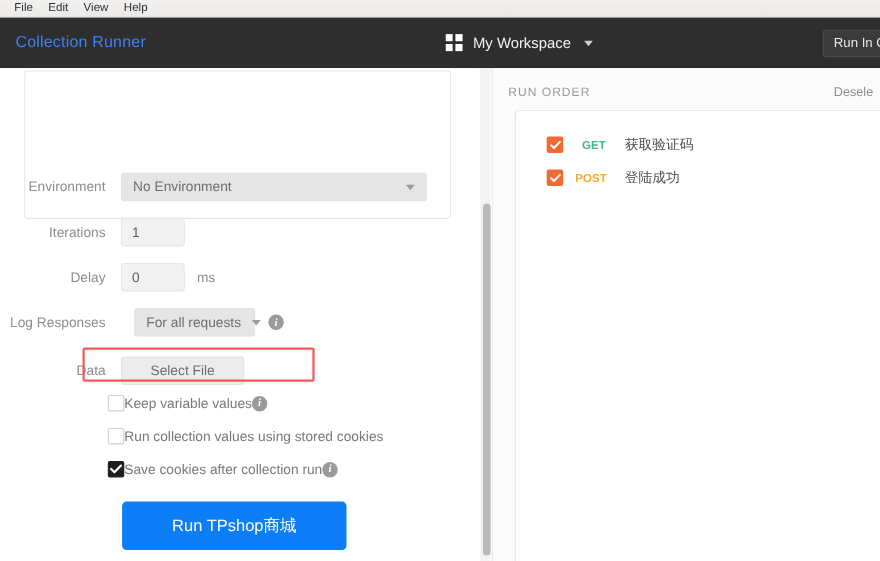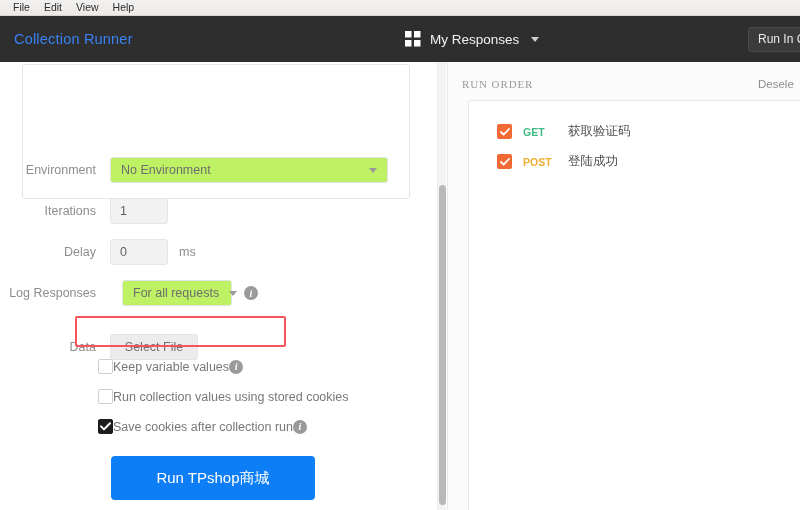--- a/index.html
+++ b/index.html
@@ -59,21 +59,21 @@
     position:absolute; left:22px; top:2px; width:388px; height:135px;
     background:#fff; border:1px solid #e6e6e6; border-radius:3px;
   }
 
   .form-row { position:absolute; display:flex; align-items:center; }
   .f-label {
     width:110px; text-align:right; padding-right:14px;
     font-size:12.5px; color:#8d8d8d; white-space:nowrap;
   }
   .select-box {
-    background:#bef264; border:1px solid #e2e2e2; border-radius:3px;
+    background:#e5e5e5; border:1px solid #e2e2e2; border-radius:3px;
     height:26px; display:flex; align-items:center; justify-content:space-between;
     padding:0 10px; color:#6e6e6e; font-size:12.5px; white-space:nowrap;
   }
   .select-box .sel-caret {
     width:0;height:0;border-left:4px solid transparent;border-right:4px solid transparent;
     border-top:5px solid #9a9a9a; margin-left:10px;
   }
   .text-input {
     background:#f2f2f2; border:1px solid #e6e6e6; border-radius:3px;
     height:26px; width:58px; font-size:12.5px; color:#5f5f5f;
@@ -83,21 +83,21 @@
 
   .info-icon {
     width:14px; height:14px; border-radius:50%; background:#9a9a9a;
     color:#fff; font-size:10px; font-weight:bold; font-style:italic;
     display:inline-flex; align-items:center; justify-content:center;
     font-family:"Liberation Serif", serif; flex:none;
   }
 
   .btn-grey {
     background:#ececec; border:1px solid #e4e4e4; border-radius:3px;
-    height:26px; width:88px; display:flex; align-items:center; justify-content:center;
+    height:26px; width:112px; display:flex; align-items:center; justify-content:center;
     color:#6e6e6e; font-size:12.5px; white-space:nowrap;
   }
 
   .red-highlight {
     position:absolute; left:75px; top:316px; width:211px; height:31px;
     border:2px solid #f4565a; border-radius:2px; pointer-events:none;
   }
 
   .cb-row { position:absolute; left:98px; display:flex; align-items:center; }
   .cbox {
@@ -131,21 +131,21 @@
   
   .right-pane {
     position:absolute; left:447px; top:62px; width:353px; height:448px;
     background:#fbfbfb; border-left:1px solid #e8e8e8; overflow:hidden;
   }
   .run-order-head {
     position:absolute; left:14px; top:16px; right:0; display:flex;
     align-items:center; justify-content:space-between; padding-right:0;
   }
   .run-order-title {
-    font-size:11px; color:#9a9a9a; letter-spacing:.9px; white-space:nowrap;font-family:Liberation Serif, serif;
+    font-size:11px; color:#9a9a9a; letter-spacing:.9px; white-space:nowrap;
   }
   .deselect {
     position:absolute; left:310px; top:16px; font-size:11.5px; color:#8d8d8d;
     white-space:nowrap;
   }
   .order-box {
     position:absolute; left:20px; top:38px; width:345px; height:425px;
     background:#fff; border:1px solid #e8e8e8; border-radius:3px;
   }
   .order-item { position:absolute; display:flex; align-items:center; gap:11px; }
@@ -176,21 +176,21 @@
 
   <div class="ws-wrap">
     <span>
       <svg class="grid-icon" viewBox="0 0 16 16" aria-hidden="true">
         <rect x="0" y="0" width="6.5" height="6.5" fill="#ffffff"></rect>
         <rect x="9" y="0" width="6.5" height="6.5" fill="#ffffff"></rect>
         <rect x="0" y="9" width="6.5" height="6.5" fill="#ffffff"></rect>
         <rect x="9" y="9" width="6.5" height="6.5" fill="#ffffff"></rect>
       </svg>
     </span>
-    <span class="ws-label">My Responses</span>
+    <span class="ws-label">My Workspace</span>
     <span class="caret-down"></span>
   </div>
 
   <div class="run-in-btn">Run In C</div>
 
   <div class="left-pane">
 
     <div class="req-box"></div>
 
     <div class="form-row" style="left:0; top:95px; width:420px;">
@@ -214,21 +214,21 @@
 
     <div class="form-row" style="left:0; top:218px; gap:12px;">
       <span class="f-label">Log Responses</span>
       <span class="select-box" style="width:110px;">
         <span>For all requests</span>
         <span class="sel-caret"></span>
       </span>
       <span class="info-icon">i</span>
     </div>
 
-    <div class="form-row" style="left:0; top:272px;">
+    <div class="form-row" style="left:0; top:262px;">
       <span class="f-label">Data</span>
       <span class="btn-grey">Select File</span>
     </div>
 
     <div class="cb-row" style="top:297px;">
       <span class="cbox"></span>
       <span class="cb-label">Keep variable values</span>
       <span class="info-icon">i</span>
     </div>
 
@@ -257,21 +257,21 @@
   </div>
 
   <div class="right-pane">
     <div class="run-order-head">
       <span class="run-order-title">RUN ORDER</span>
     </div>
     <div class="deselect">Desele</div>
 
     <div class="order-box">
 
-      <div class="order-item" style="left:28px; top:22px;">
+      <div class="order-item" style="left:28px; top:22px;text-align:center;">
         <span class="cb-orange">
           <svg width="10" height="8" viewBox="0 0 10 8" aria-hidden="true">
             <path d="M1 4 L3.6 6.6 L9 1" stroke="#ffffff" stroke-width="1.8" fill="none" stroke-linecap="round" stroke-linejoin="round"></path>
           </svg>
         </span>
         <span class="method get">GET</span>
         <span class="req-name">获取验证码</span>
       </div>
 
       <div class="order-item" style="left:28px; top:52px;">

